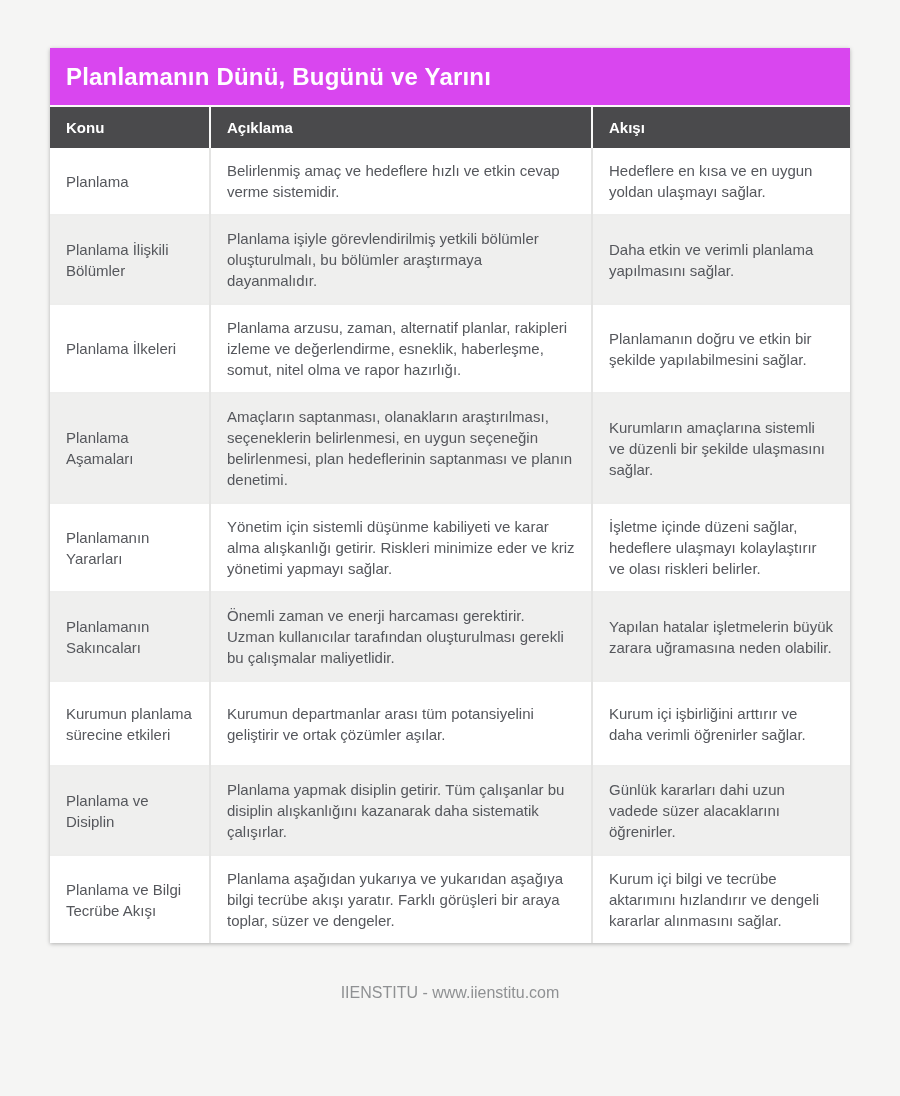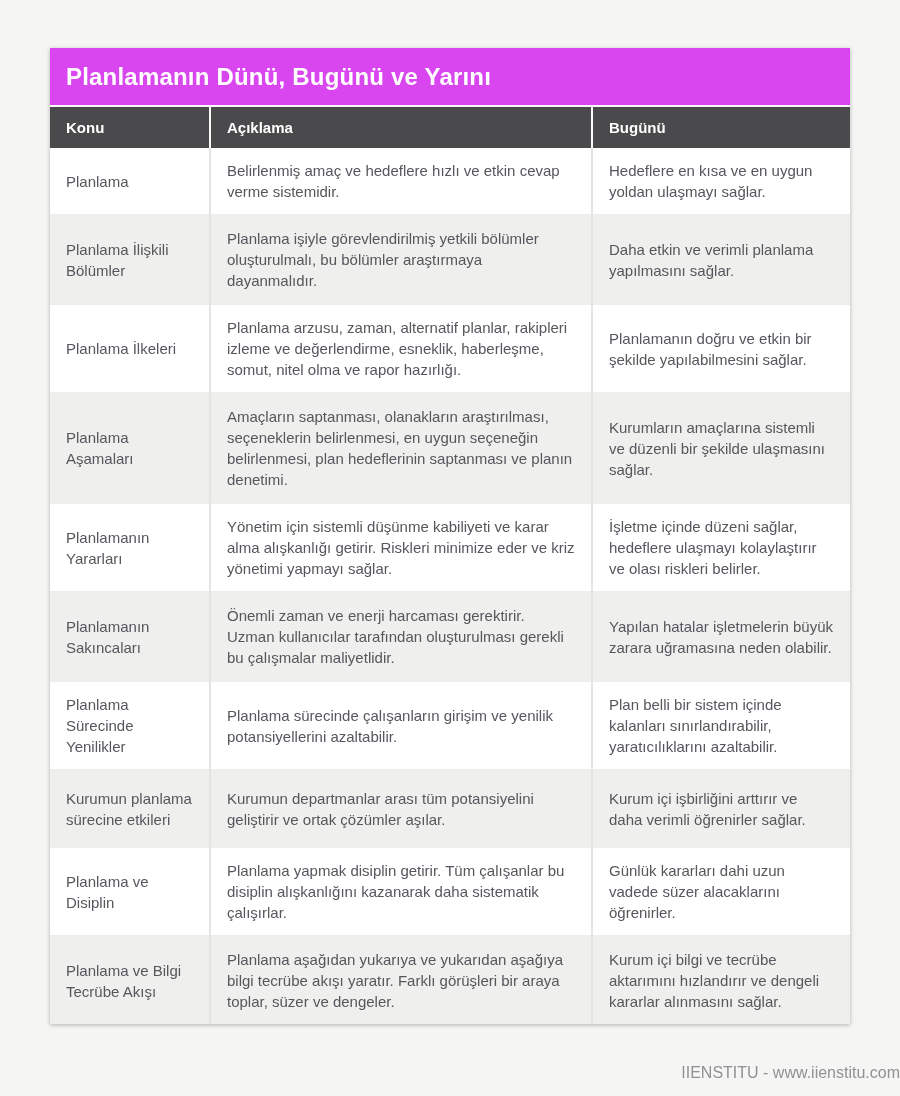--- a/index.html
+++ b/index.html
@@ -65,44 +65,44 @@
   tbody tr:nth-child(3)  { height: 85px;  }
   tbody tr:nth-child(4)  { height: 102px; }
   tbody tr:nth-child(5)  { height: 87px;  }
   tbody tr:nth-child(6)  { height: 85px;  }
   tbody tr:nth-child(7)  { height: 85px;  }
   tbody tr:nth-child(8)  { height: 77px;  }
   tbody tr:nth-child(9)  { height: 85px;  }
   tbody tr:nth-child(10) { height: 85px;  }
   .footer {
     position: absolute;
-    top: 1064px;
+    top: 984px;
     left: 0;
     width: 900px;
-    text-align: right;
+    text-align: center;
     font-size: 16px;
     color: #8f9193;
   }
 </style>
 </head>
 <body>
 
 <div class="sheet">
   <div class="title-bar">Planlamanın Dünü, Bugünü ve Yarını</div>
   <table class="planning">
     <colgroup>
         <col class="c1">
         <col class="c2">
         <col class="c3">
       </colgroup>
     <thead>
       <tr>
         <th>Konu</th>
         <th>Açıklama</th>
-        <th>Bugünü</th>
+        <th>Akışı</th>
       </tr>
     </thead>
     <tbody>
       <tr>
         <td>Planlama</td>
         <td>Belirlenmiş amaç ve hedeflere hızlı ve etkin cevap verme sistemidir.</td>
         <td>Hedeflere en kısa ve en uygun yoldan ulaşmayı sağlar.</td>
       </tr>
       <tr>
         <td>Planlama İlişkili Bölümler</td>
@@ -123,25 +123,20 @@
         <td>Planlamanın Yararları</td>
         <td>Yönetim için sistemli düşünme kabiliyeti ve karar alma alışkanlığı getirir. Riskleri minimize eder ve kriz yönetimi yapmayı sağlar.</td>
         <td>İşletme içinde düzeni sağlar, hedeflere ulaşmayı kolaylaştırır ve olası riskleri belirler.</td>
       </tr>
       <tr>
         <td>Planlamanın Sakıncaları</td>
         <td>Önemli zaman ve enerji harcaması gerektirir. Uzman kullanıcılar tarafından oluşturulması gerekli bu çalışmalar maliyetlidir.</td>
         <td>Yapılan hatalar işletmelerin büyük zarara uğramasına neden olabilir.</td>
       </tr>
       <tr>
-        <td>Planlama Sürecinde Yenilikler</td>
-        <td>Planlama sürecinde çalışanların girişim ve yenilik potansiyellerini azaltabilir.</td>
-        <td>Plan belli bir sistem içinde kalanları sınırlandırabilir, yaratıcılıklarını azaltabilir.</td>
-      </tr>
-      <tr>
         <td>Kurumun planlama sürecine etkileri</td>
         <td>Kurumun departmanlar arası tüm potansiyelini geliştirir ve ortak çözümler aşılar.</td>
         <td>Kurum içi işbirliğini arttırır ve daha verimli öğrenirler sağlar.</td>
       </tr>
       <tr>
         <td>Planlama ve Disiplin</td>
         <td>Planlama yapmak disiplin getirir. Tüm çalışanlar bu disiplin alışkanlığını kazanarak daha sistematik çalışırlar.</td>
         <td>Günlük kararları dahi uzun vadede süzer alacaklarını öğrenirler.</td>
       </tr>
       <tr>

